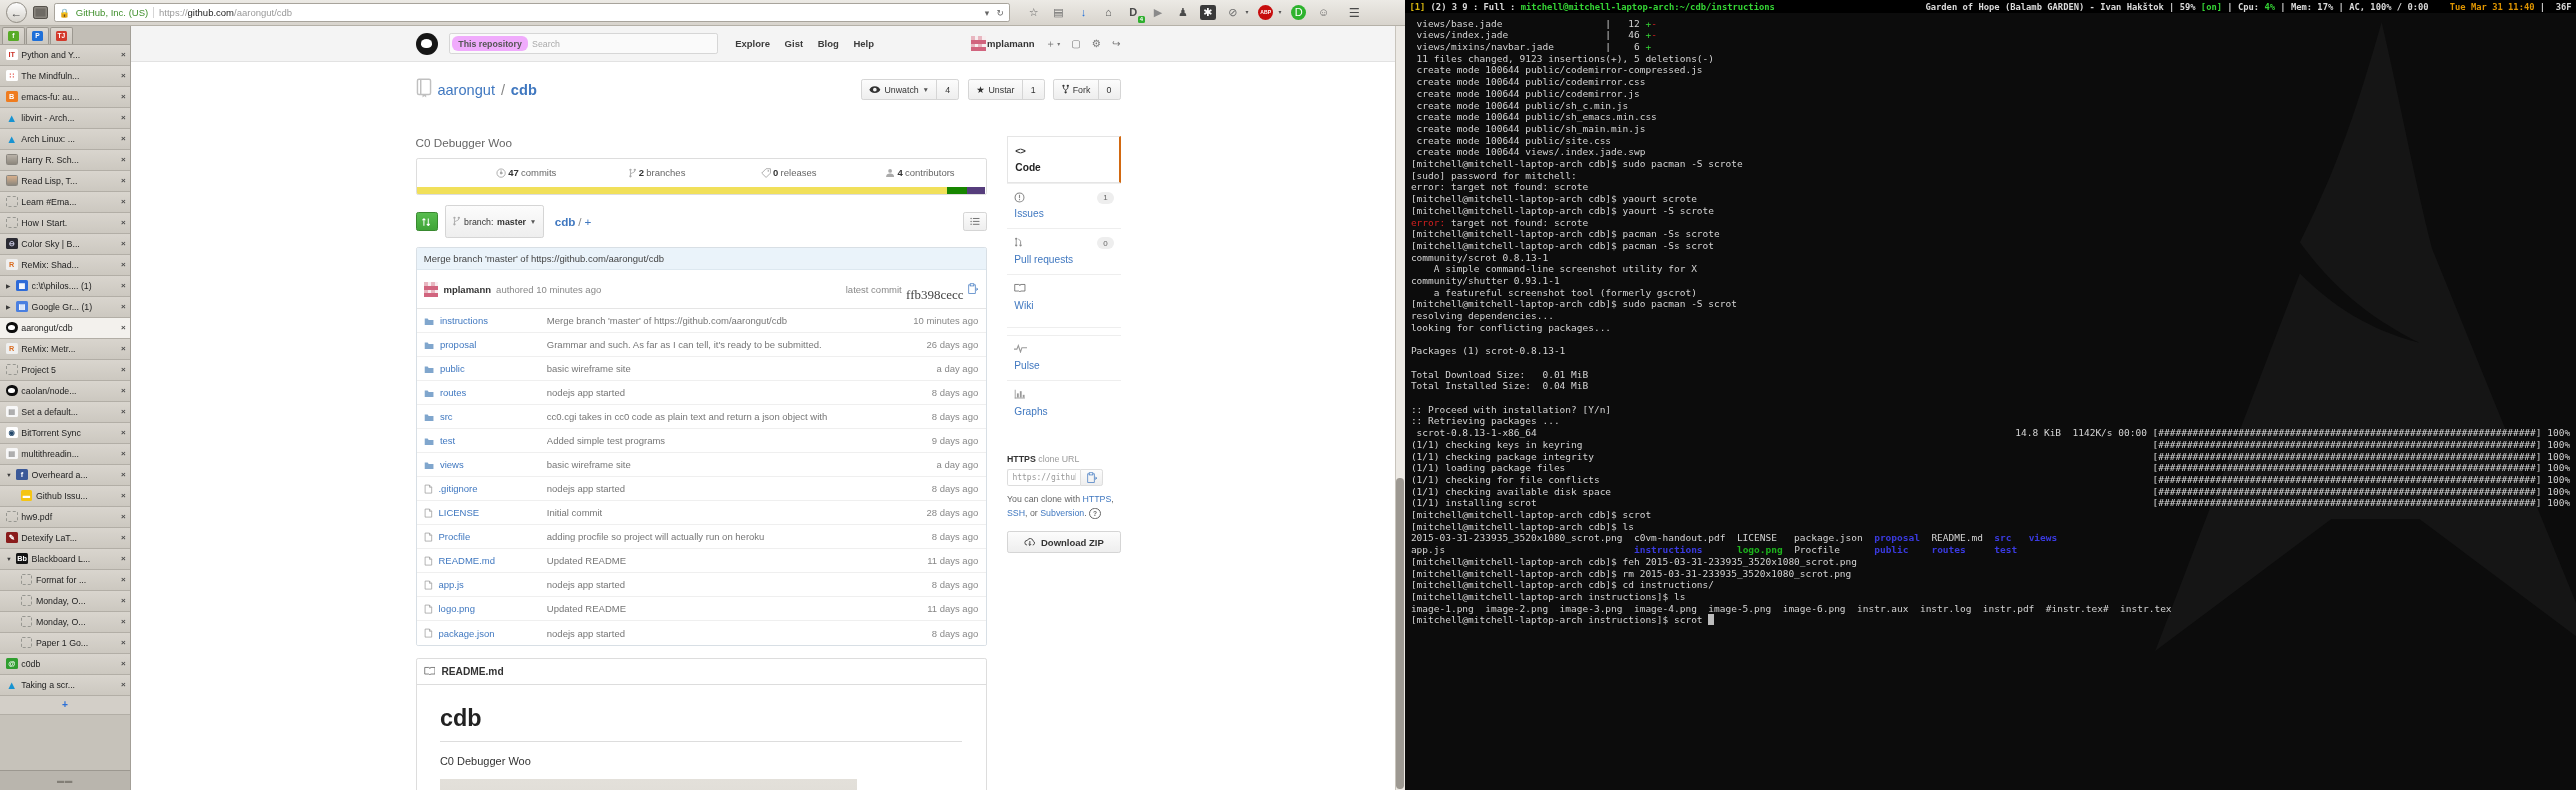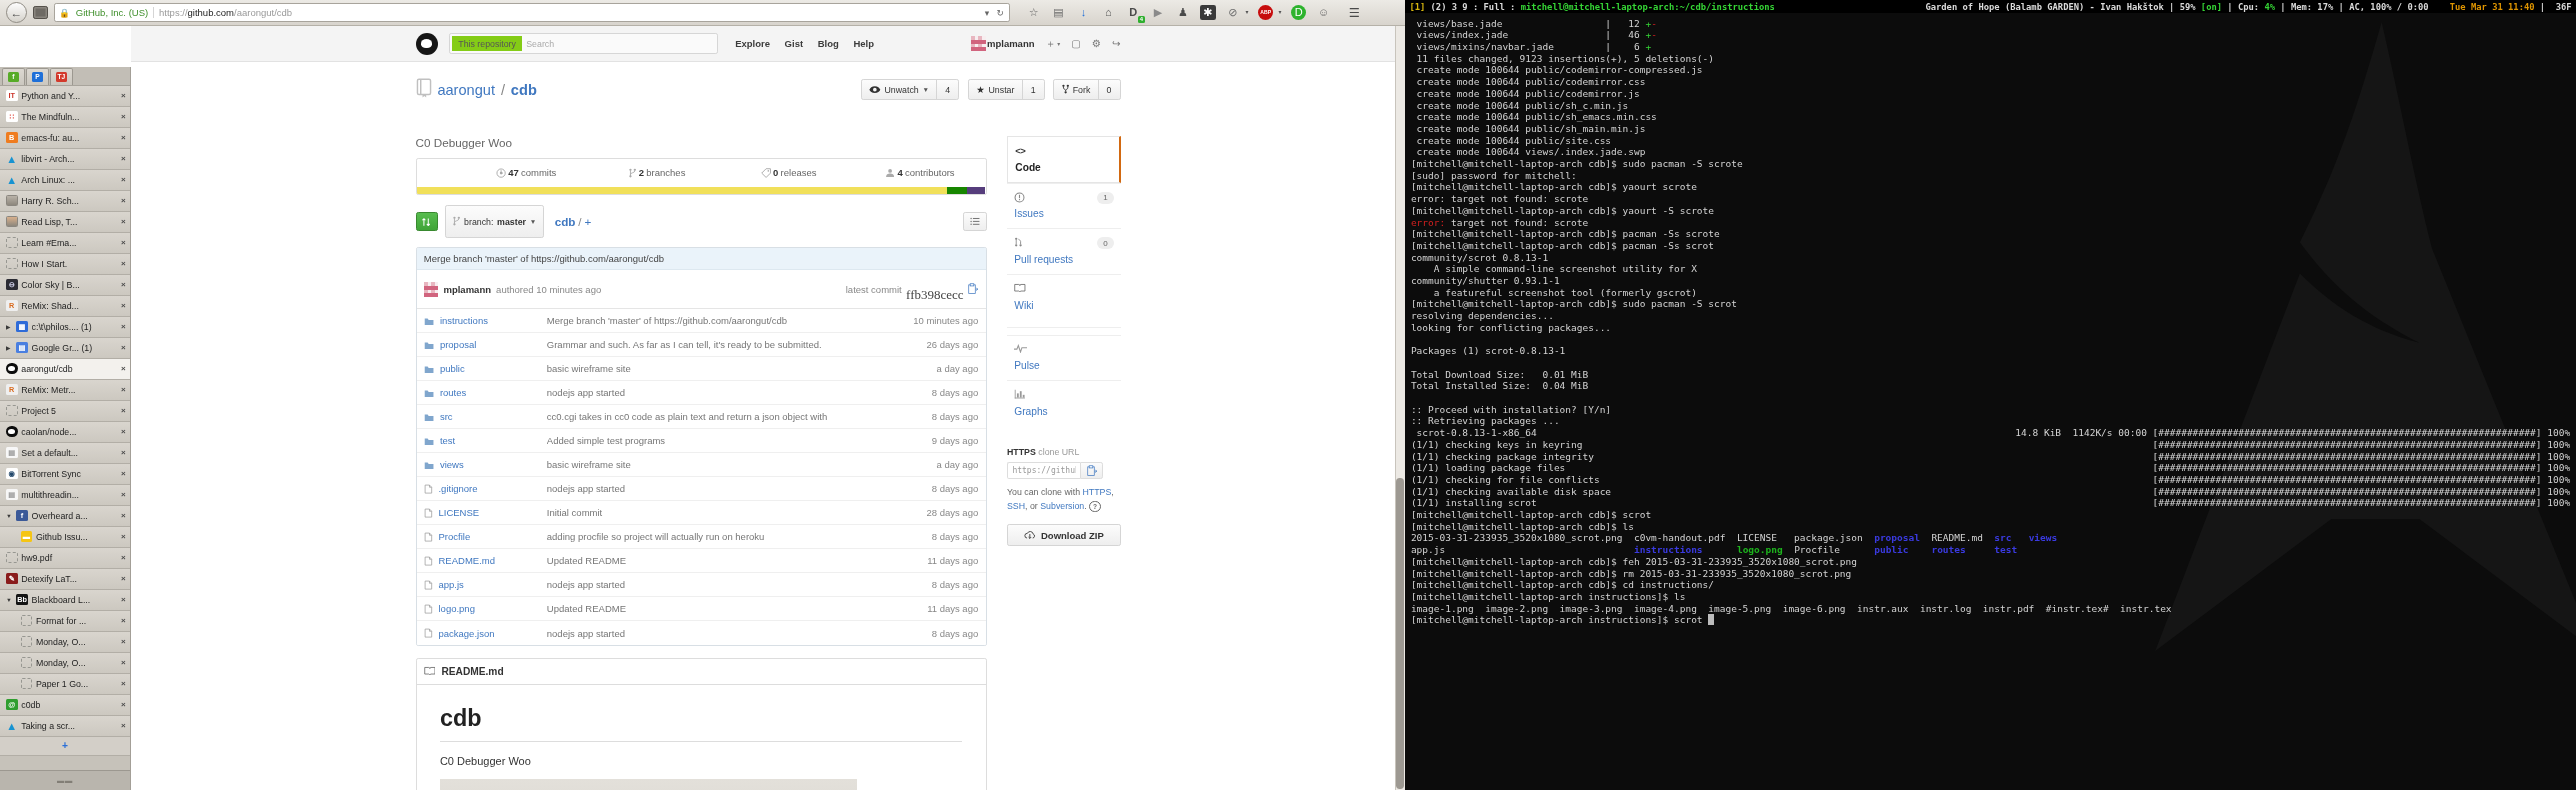--- a/index.html
+++ b/index.html
@@ -17,21 +17,21 @@
   .urltext b{color:#222;font-weight:normal;}
   .urlctl{margin-left:auto;display:flex;gap:7.3px;color:#666;font-size:8.8px;align-items:center;}
   .addons{display:flex;align-items:center;gap:9.5px;margin-left:10.2px;}
   .addon{position:relative;width:15.4px;height:15.4px;display:flex;align-items:center;justify-content:center;font-size:11px;border-radius:2.2px;}
   .addon.small{font-size:5.1px;font-weight:bold;letter-spacing:0;}
   .addon .abadge{position:absolute;right:-3.7px;bottom:-2.9px;background:#2faf2f;color:#fff;font-size:5.9px;line-height:7.3px;padding:0 1.5px;border-radius:1.5px;}
   .acaret{font-size:5.9px;color:#555;margin-left:-4.4px;}
   .menuicon{margin-left:11.7px;font-size:12.4px;color:#4a4a4a;}
   .bbody{flex:1;display:flex;min-height:0;}
   
-  .sidebar{width:130px;background:#cfcbc3;border-right:0.7px solid #a39f97;display:flex;flex-direction:column;flex:0 0 auto;margin-top:41px;}
+  .sidebar{width:130px;background:#cfcbc3;border-right:0.7px solid #a39f97;display:flex;flex-direction:column;flex:0 0 auto;}
   .pinnedrow{height:17.6px;background:#c2beb6;border-bottom:0.7px solid #a8a49c;display:flex;align-items:flex-end;gap:1.5px;padding:0 2.2px;}
   .ptab{width:20.5px;height:15.4px;background:linear-gradient(#dcd8d1,#cbc7bf);border:0.7px solid #9c9890;border-bottom:none;border-radius:2.2px 2.2px 0 0;display:flex;align-items:center;justify-content:center;}
   .picon{width:10.2px;height:10.2px;border-radius:1.5px;font-size:6.6px;font-weight:bold;display:flex;align-items:center;justify-content:center;}
   .tablist{flex:0 0 auto;}
   .tab{height:21px;box-sizing:border-box;display:flex;align-items:center;gap:3.7px;padding:0 4.4px 0 5.9px;border-bottom:0.7px solid #b2aea6;background:linear-gradient(#d9d5ce,#ccc8c0);font-size:8.8px;color:#222;}
   .tab.active{background:#f3f1ed;}
   .tab.child{padding-left:20.5px;}
   .texp{width:6.6px;font-size:5.9px;color:#3a3a3a;flex:0 0 6.6px;}
   .tico{width:11.7px;height:11.7px;flex:0 0 11.7px;display:flex;align-items:center;justify-content:center;font-size:7.3px;font-weight:bold;border-radius:1.5px;overflow:hidden;}
   .tico.dash{border:0.7px dashed #979791;box-sizing:border-box;}
@@ -47,21 +47,21 @@
   
   .page{flex:1;position:relative;background:#fff;overflow:hidden;}
   .pagescroll{position:absolute;right:0;top:0;bottom:0;width:9.5px;background:#ece9e4;border-left:0.7px solid #c8c4bc;}
   .pthumb{position:absolute;left:0.7px;right:0.7px;top:452px;bottom:1.5px;background:#9d9992;border-radius:3.7px;}
   .ghheader{height:35px;background:#f4f4f4;border-bottom:0.7px solid #e2e2e2;}
   .ghc{width:705px;margin:0 auto;}
   .ghheader .ghc{display:flex;align-items:center;height:100%;}
   .ghlogo{width:22px;height:22px;border-radius:50%;background:#161616;flex:0 0 auto;position:relative;}
   .ghlogo:after{content:"";position:absolute;left:5.1px;top:6.6px;width:11.7px;height:8.8px;background:#fff;border-radius:50% 50% 45% 45%;}
   .searchbox{width:262px;height:19px;border:0.7px solid #d6d6d6;border-radius:2.2px;background:#fafafa;display:flex;align-items:center;margin-left:11.7px;font-size:8.8px;padding:0 2.2px;}
-  .scopechip{background:#84cc16;color:#555;border-radius:0;padding:2.2px 5.9px;white-space:nowrap;}
+  .scopechip{background:#f0abfc;color:#555;border-radius:6px;padding:2.2px 5.9px;white-space:nowrap;font-weight:bold;}
   .searchph{color:#aaa;margin-left:4.4px;}
   .ghnav{display:flex;gap:14.6px;margin-left:17.6px;font-size:9.5px;font-weight:bold;color:#3c3c3c;}
   .ghnav span{cursor:pointer;}
   .ghuser{margin-left:auto;display:flex;align-items:center;gap:11px;color:#555;}
   .avatar{width:14.6px;height:14.6px;background:
     repeating-linear-gradient(0deg,#d1647e 0 3.7px,transparent 3.7px 7.3px),
     repeating-linear-gradient(90deg,#e8b6c0 0 3.7px,#f7eef0 3.7px 7.3px);flex:0 0 auto;}
   .uname{font-weight:bold;font-size:9.5px;color:#333;}
   .hico{font-size:10.2px;color:#777;display:flex;align-items:center;gap:1.5px;}
   .titlerow{margin-top:13px;height:29px;display:flex;align-items:center;gap:5.9px;font-size:14.6px;}
@@ -115,21 +115,21 @@
   .ghaside{width:114px;margin-left:20.5px;margin-top:32px;flex:0 0 auto;font-size:10.2px;}
   .navitem{position:relative;padding:8px 7.3px 8.8px;border-top:0.7px solid #eee;}
   .navitem:first-child{border-top:none;}
   .navitem .nico{height:11.7px;color:#888;font-size:9.5px;font-weight:bold;}
   .navitem .nlabel{display:block;margin-top:5.1px;color:#4078c0;text-decoration:none;}
   .navitem.active{border:0.7px solid #e5e5e5;border-right:2.9px solid #d26911;background:#fff;}
   .navitem.active .nlabel{color:#222;font-weight:bold;}
   .navitem.active .nico{color:#333;}
   .nbadge{position:absolute;right:7.3px;top:8px;background:#eee;border-radius:7.3px;padding:1.5px 5.9px;font-size:8px;color:#666;}
   .navdiv{height:0.7px;background:#eee;margin:7.3px 0;}
-  .clone{margin-top:21px;font-size:8.8px;}
+  .clone{margin-top:28px;font-size:8.8px;}
   .clonelabel b{color:#333;}
   .clonelabel span{color:#999;}
   .clonerow{display:flex;margin-top:5.1px;}
   .cloneinput{width:73px;height:17.6px;box-sizing:border-box;border:0.7px solid #ddd;border-right:none;border-radius:2.2px 0 0 2.2px;padding:0 4.4px;font-size:8px;color:#999;font-family:"DejaVu Sans Mono",monospace;outline:none;}
   .copybtn{width:23.4px;height:17.6px;box-sizing:border-box;border:0.7px solid #ddd;border-radius:0 2.2px 2.2px 0;background:linear-gradient(#fcfcfc,#eee);display:flex;align-items:center;justify-content:center;}
   .clonehelp{margin-top:6.6px;color:#666;line-height:1.55;}
   .clonehelp a{color:#4078c0;text-decoration:none;}
   .qmark{display:inline-block;width:9.5px;height:9.5px;border:0.7px solid #666;border-radius:50%;text-align:center;line-height:9.5px;font-size:6.6px;color:#666;font-weight:bold;}
   .zipbtn{margin-top:11px;width:100%;height:22px;box-sizing:border-box;border:0.7px solid #d5d5d5;border-radius:2.2px;background:linear-gradient(#fcfcfc,#eee);font-weight:bold;font-size:9.5px;color:#333;display:flex;align-items:center;justify-content:center;gap:5.1px;}
   
@@ -772,22 +772,22 @@
         <div class="tl"><span> create mode 100644 public/codemirror-compressed.js</span></div>
         <div class="tl"><span> create mode 100644 public/codemirror.css</span></div>
         <div class="tl"><span> create mode 100644 public/codemirror.js</span></div>
         <div class="tl"><span> create mode 100644 public/sh_c.min.js</span></div>
         <div class="tl"><span> create mode 100644 public/sh_emacs.min.css</span></div>
         <div class="tl"><span> create mode 100644 public/sh_main.min.js</span></div>
         <div class="tl"><span> create mode 100644 public/site.css</span></div>
         <div class="tl"><span> create mode 100644 views/.index.jade.swp</span></div>
         <div class="tl"><span>[mitchell@mitchell-laptop-arch cdb]$ sudo pacman -S scrote</span></div>
         <div class="tl"><span>[sudo] password for mitchell: </span></div>
+        <div class="tl"><span>error: target not found: scrote</span></div>
         <div class="tl"><span>[mitchell@mitchell-laptop-arch cdb]$ yaourt scrote</span></div>
-        <div class="tl"><span>error: target not found: scrote</span></div>
         <div class="tl"><span>[mitchell@mitchell-laptop-arch cdb]$ yaourt -S scrote</span></div>
         <div class="tl"><span class="r">error:</span><span> target not found: scrote</span></div>
         <div class="tl"><span>[mitchell@mitchell-laptop-arch cdb]$ pacman -Ss scrote</span></div>
         <div class="tl"><span>[mitchell@mitchell-laptop-arch cdb]$ pacman -Ss scrot</span></div>
         <div class="tl"><span>community/scrot 0.8.13-1</span></div>
         <div class="tl"><span>    A simple command-line screenshot utility for X</span></div>
         <div class="tl"><span>community/shutter 0.93.1-1</span></div>
         <div class="tl"><span>    a featureful screenshot tool (formerly gscrot)</span></div>
         <div class="tl"><span>[mitchell@mitchell-laptop-arch cdb]$ sudo pacman -S scrot</span></div>
         <div class="tl"><span>resolving dependencies...</span></div>

